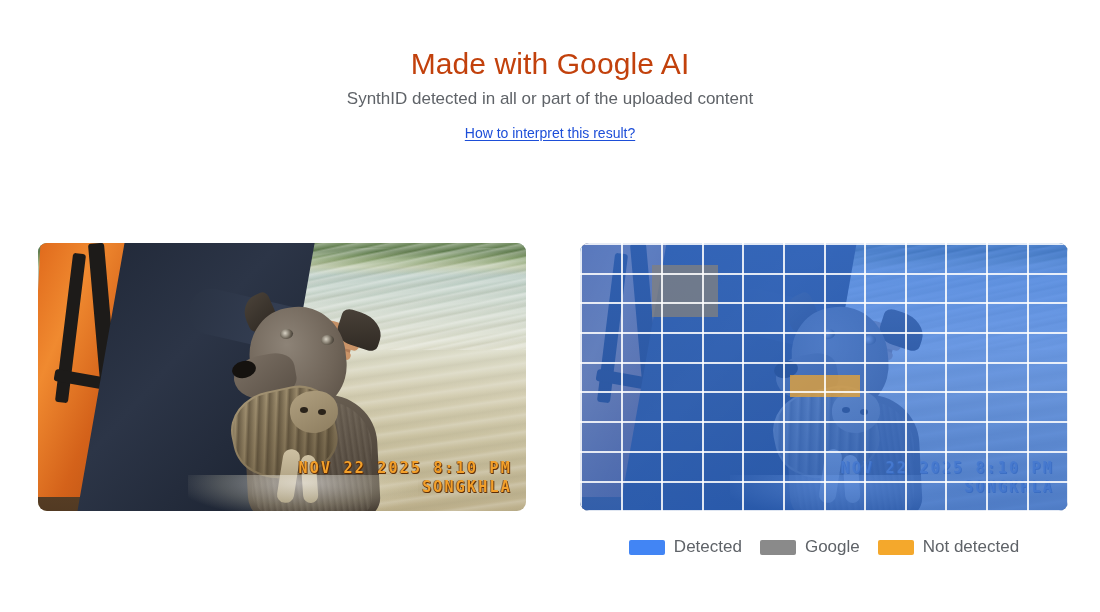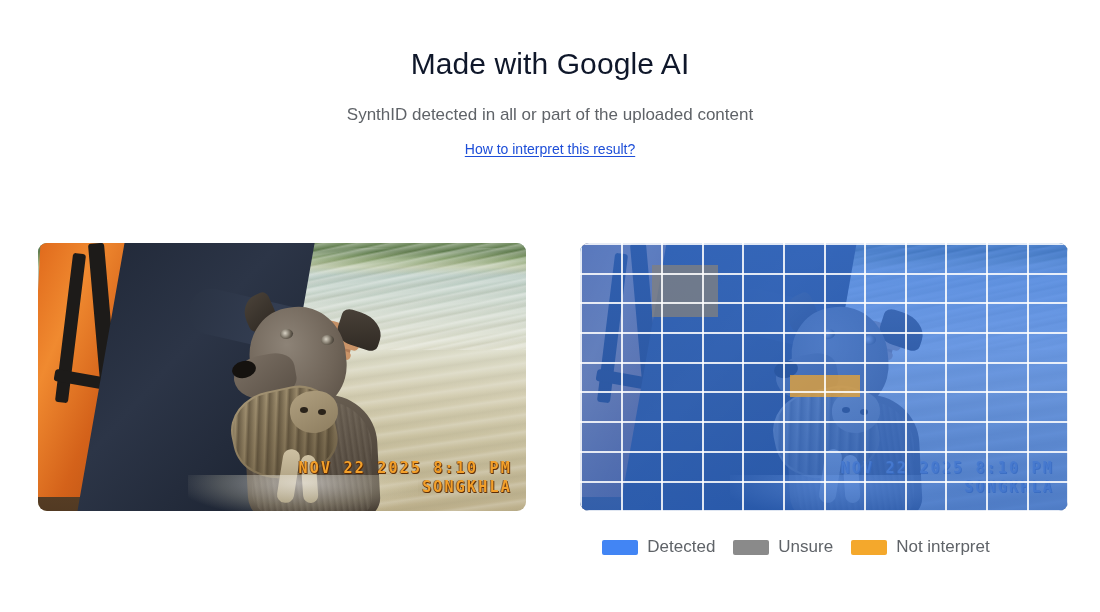--- a/index.html
+++ b/index.html
@@ -22,27 +22,26 @@
   
   .header {
     width: 100%;
     text-align: center;
     padding-top: 44px;
   }
 
   .title {
     font-size: 30px;
     font-weight: 400;
-    color: #0f172a;
+    color: #c2410c;
     letter-spacing: 0.1px;
     line-height: 40px;
   }
 
   .subtitle-group {
-    margin-top: 16px;
   }
 
   .subtitle {
     font-size: 17px;
     color: #5f6368;
     line-height: 29px;
     font-weight: 400;
   }
 
   .help-link-wrap {
@@ -503,21 +502,21 @@
     letter-spacing: 2.2px;
     color: rgba(120,150,205,0.95);
     text-shadow: 1px 1px 0 rgba(60,95,165,0.8);
     line-height: 19px;
     white-space: nowrap;
   }
 
   
   .legend {
     position: absolute;
-    left: 552px;
+    left: 580px;
     top: 527px;
     width: 488px;
     height: 40px;
     display: flex;
     align-items: center;
     justify-content: center;
     gap: 18px;
   }
 
   .legend-item {
@@ -675,23 +674,23 @@
 
   <div class="legend">
 
     <div class="legend-item">
       <span class="swatch" style="background:#4285F4"></span>
       <span class="legend-label">Detected</span>
     </div>
 
     <div class="legend-item">
       <span class="swatch" style="background:#8A8A8A"></span>
-      <span class="legend-label">Unsure</span>
+      <span class="legend-label">Google</span>
     </div>
 
     <div class="legend-item">
       <span class="swatch" style="background:#F4A82C"></span>
-      <span class="legend-label">Not interpret</span>
+      <span class="legend-label">Not detected</span>
     </div>
 
   </div>
 
 </div>
 
 </body></html>

